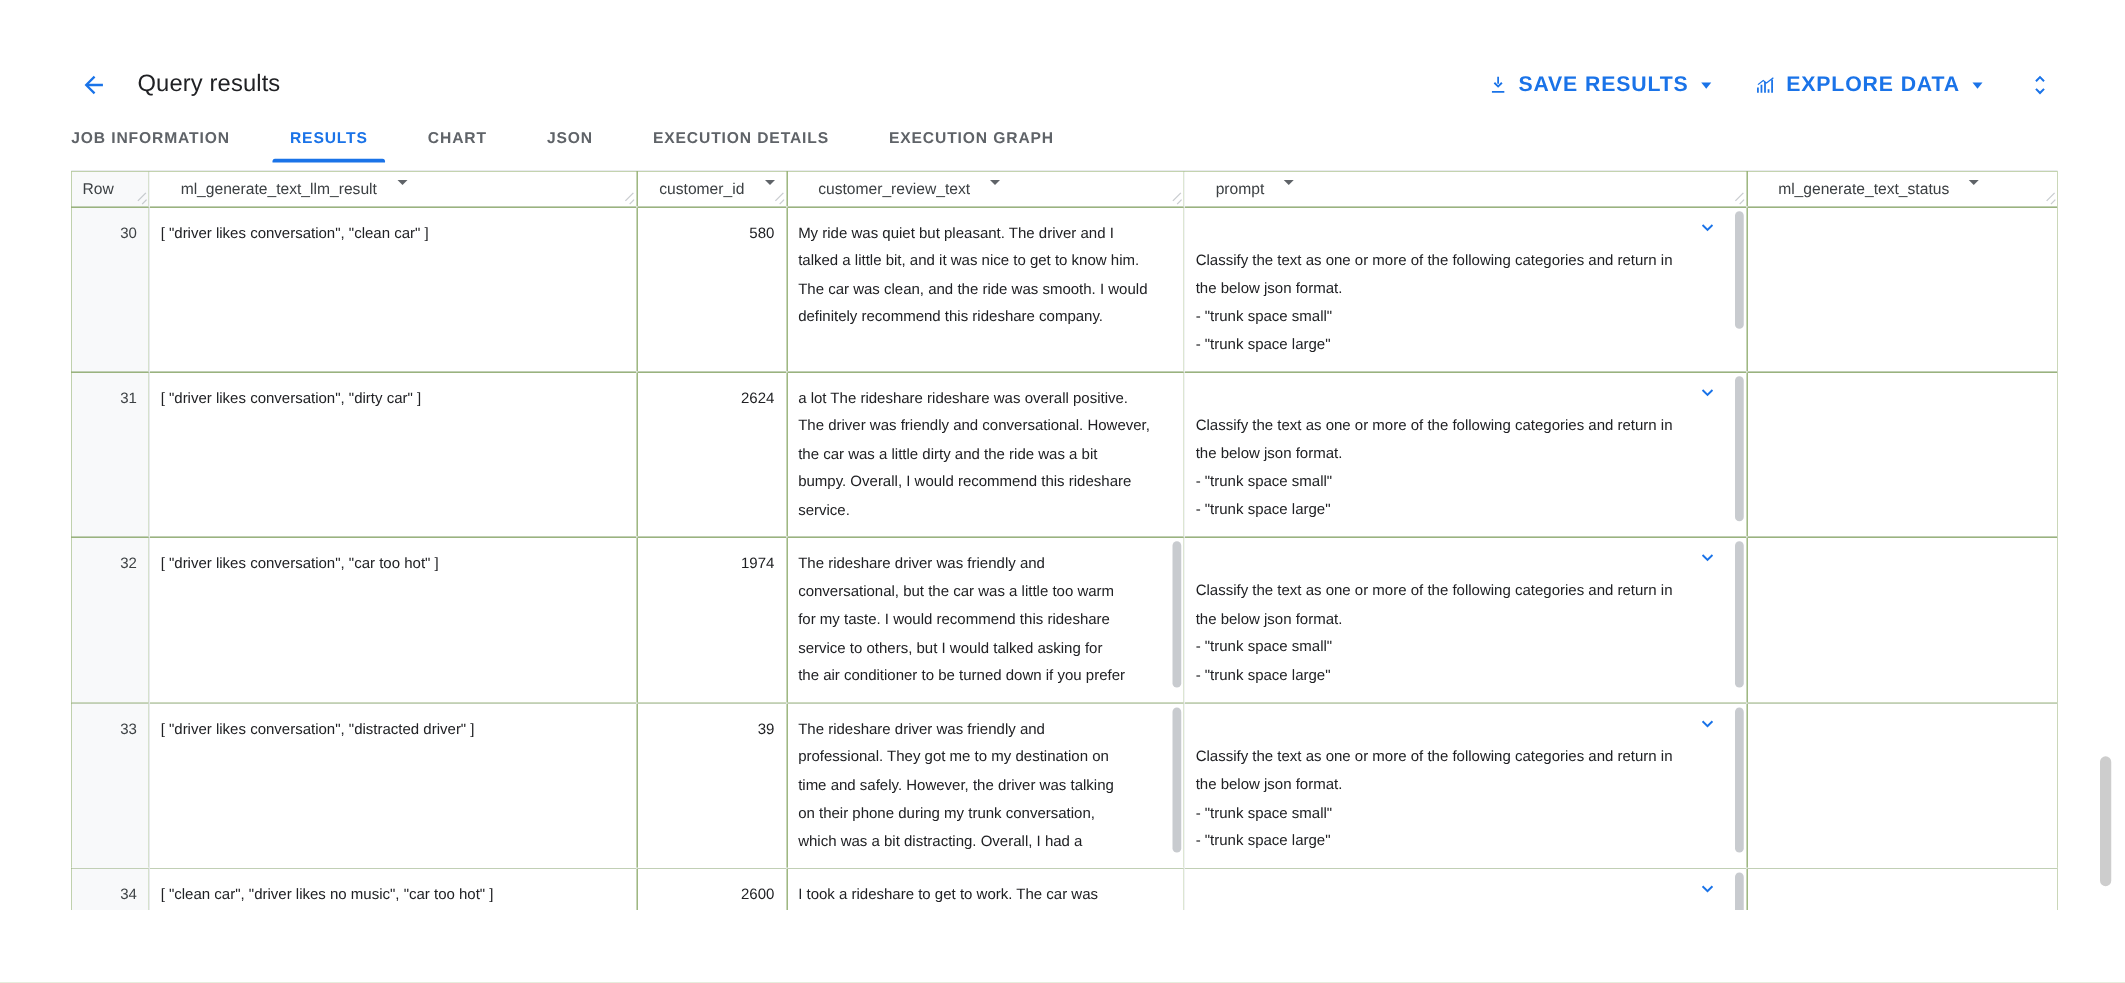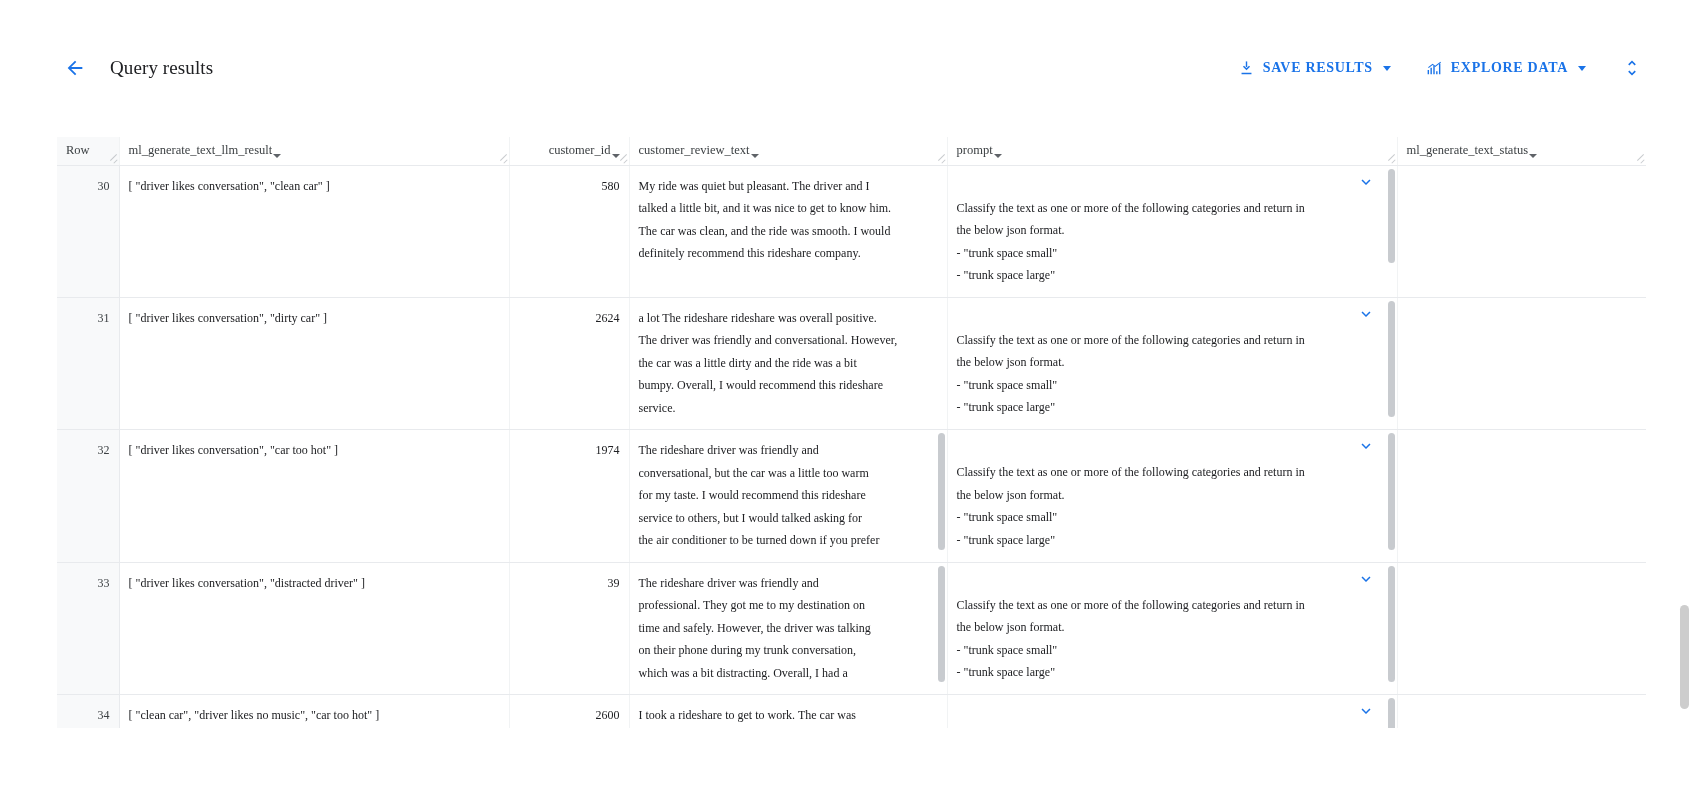--- a/index.html
+++ b/index.html
@@ -2,41 +2,41 @@
 <html><head>
 <meta charset="utf-8">
 <style>
   * { box-sizing: border-box; margin: 0; padding: 0; }
   html, body {
     width: 1700px; height: 786px;
     background: #ffffff;
     font-family: "Liberation Sans", sans-serif;
     overflow: hidden;
   }
-  .page { position: relative; width: 1700px; height: 786px; background: #fff; font-family: Liberation Serif, serif; }
+  .page { position: relative; width: 1700px; height: 786px; background: #fff; }
 
   
   .header {
     position: absolute; left: 57px; top: 43px; width: 1589px; height: 50px;
     display: flex; align-items: center;
   }
   .back-btn {
     width: 36px; height: 36px; border-radius: 50%;
     display: flex; align-items: center; justify-content: center;
     cursor: pointer; flex: 0 0 auto;
   }
   .back-btn svg { display: block; }
   .page-title {
     font-size: 19px; color: #202124; margin-left: 17px;
     letter-spacing: .1px; white-space: nowrap;
   }
   .header-spacer { flex: 1 1 auto; }
   .hdr-action {
     display: flex; align-items: center; gap: 8px;
-    color: #1a73e8; font-size: 14px; font-weight: 600;
+    color: #1a73e8; font-size: 17px; font-weight: 600;
     letter-spacing: .7px; cursor: pointer; white-space: nowrap;
     margin-left: 34px;
   }
   .hdr-action .glyph { display: flex; align-items: center; }
   .caret {
     width: 0; height: 0; margin-left: 2px;
     border-left: 4.5px solid transparent;
     border-right: 4.5px solid transparent;
     border-top: 5px solid #1a73e8;
   }
@@ -81,21 +81,21 @@
   thead th {
     height: 28px; padding: 0 9px; vertical-align: middle;
     font-size: 12.5px; font-weight: 400; color: #3c4043;
     text-align: left; background: #fff;
     border-bottom: 1px solid #e8eaed;
     border-right: 1px solid #f1f3f4;
     position: relative; white-space: nowrap; overflow: hidden;
   }
   thead th.th-row { background: #f8f9fa; color: #3c4043; }
   thead th.num { text-align: right; }
-  .th-inner { display: flex; align-items: flex-end; gap: 1px; }
+  .th-inner { display: flex; align-items: flex-start; gap: 16px; margin-left: 16px; }
   .th-inner.right { justify-content: flex-end; }
   .hdr-caret {
     width: 0; height: 0;
     border-left: 4px solid transparent;
     border-right: 4px solid transparent;
     border-top: 4.5px solid #5f6368;
     flex: 0 0 auto;
   }
   .resize-grip {
     position: absolute; right: 1px; bottom: 1px;
@@ -183,20 +183,28 @@
       <span class="caret"></span>
     </div>
 
     <div class="unfold-btn">
       <svg width="20" height="20" viewBox="0 0 24 24">
         <path fill="#1a73e8" d="M12 5.83 15.17 9l1.41-1.41L12 3 7.41 7.59 8.83 9 12 5.83zm0 12.34L8.83 15l-1.41 1.41L12 21l4.59-4.59L15.17 15 12 18.17z"></path>
       </svg>
     </div>
   </div>
 
+  <div class="tabs">
+    <div class="tab">JOB INFORMATION</div>
+    <div class="tab active">RESULTS</div>
+    <div class="tab">CHART</div>
+    <div class="tab">JSON</div>
+    <div class="tab">EXECUTION DETAILS</div>
+    <div class="tab">EXECUTION GRAPH</div>
+  </div>
 
   <div class="table-wrap">
     <table class="results">
       <colgroup>
         <col class="c-row">
           <col class="c-llm">
           <col class="c-cust">
         <col class="c-review">
           <col class="c-prompt">
           <col class="c-status">

